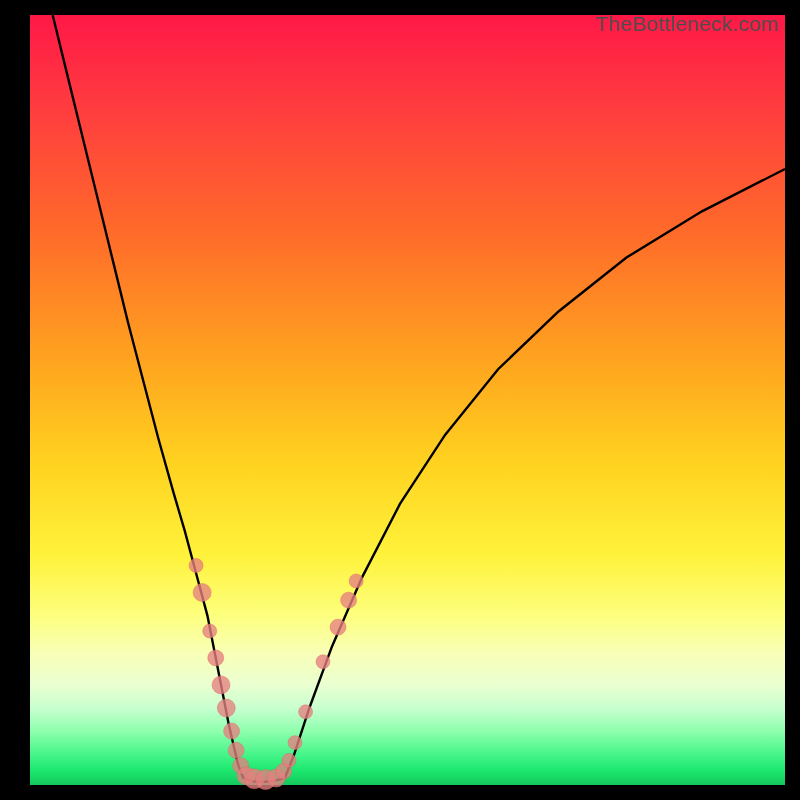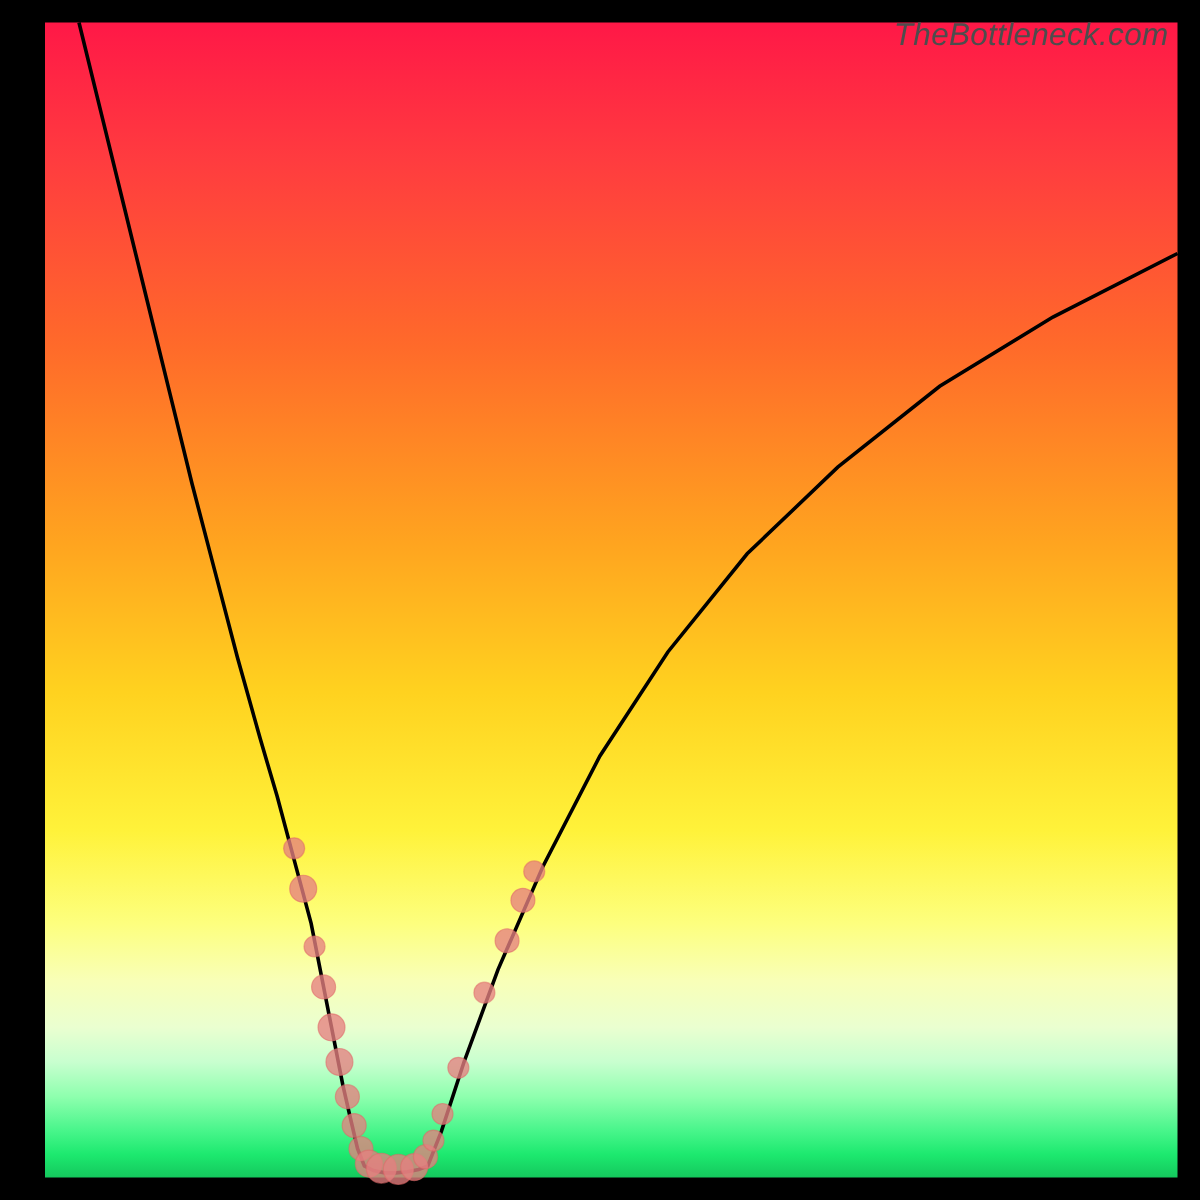--- a/index.html
+++ b/index.html
@@ -18,21 +18,20 @@
     width: 755px;
     height: 770px;
     background: #000;
   }
   .plot-area {
     position: absolute;
     left: 0;
     top: 0;
     width: 755px;
     height: 770px;
-    font-style: italic;
   }
   .gradient-bg {
     position: absolute;
     left: 0; top: 0; right: 0; bottom: 0;
     background: linear-gradient(to bottom,
       #ff1847 0%,
       #ff3c3f 12%,
       #ff6a2a 28%,
       #ffa41f 45%,
       #ffd21f 58%,

